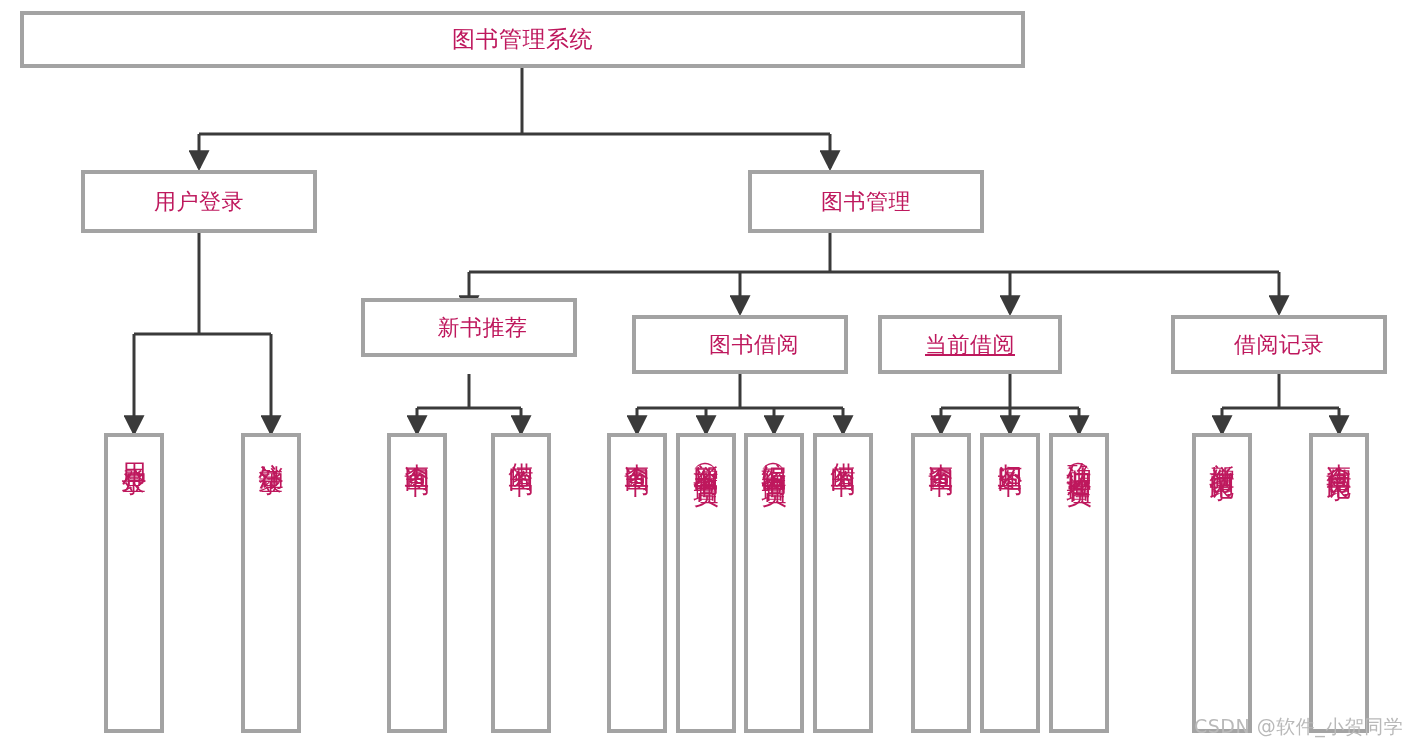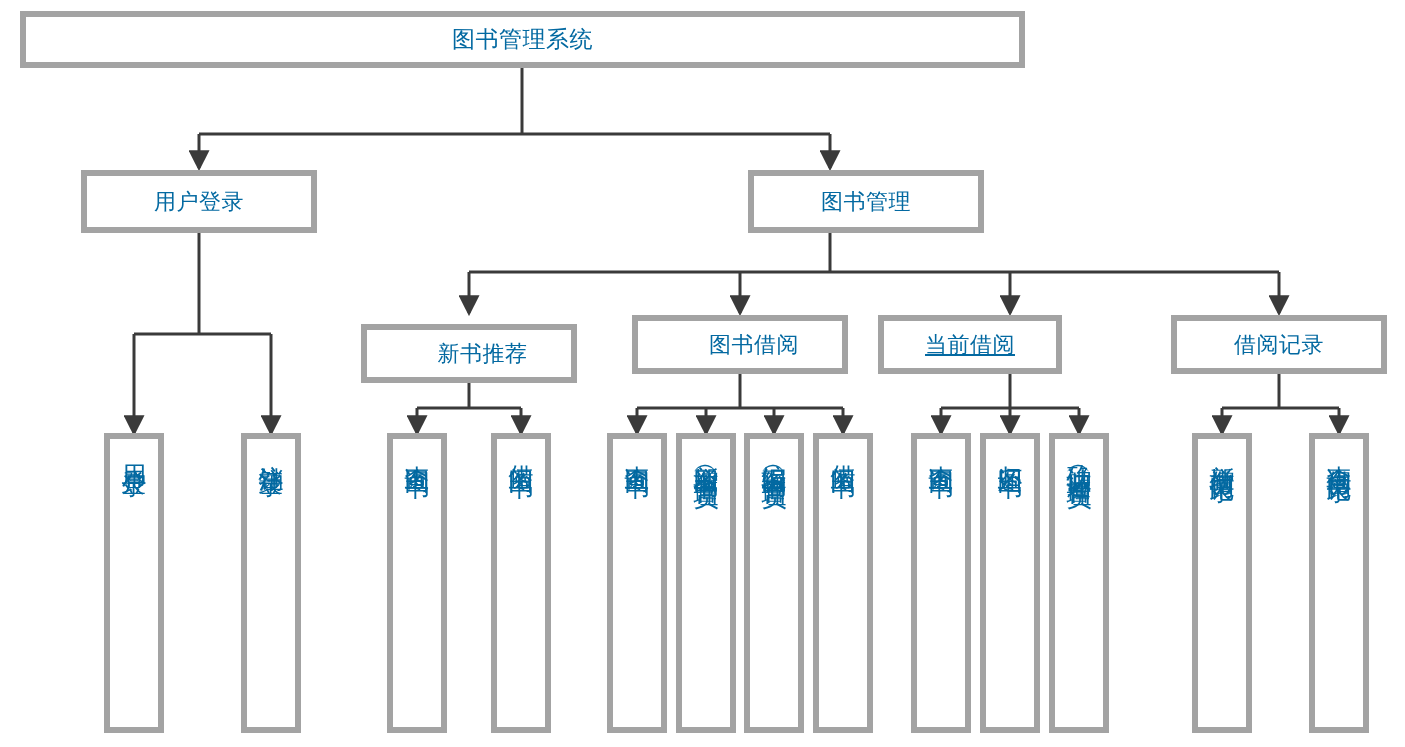--- a/index.html
+++ b/index.html
@@ -23,25 +23,25 @@
     left: 0;
     top: 0;
     width: 1405px;
     height: 747px;
     pointer-events: none;
   }
   .node {
     position: absolute;
     box-sizing: border-box;
     background: #ffffff;
-    border: 6px solid #a3a3a3;
+    border: 4px solid #a3a3a3;
     display: flex;
     align-items: center;
     justify-content: center;
-    color: #0369a1;
+    color: #be185d;
     text-align: left;
   }
   .node .label {
     display: block;
     line-height: 1.18;
     letter-spacing: 0.5px;
   }
   
   .node.horiz .label {
     font-size: 22px;
@@ -132,21 +132,21 @@
     <span class="label">图书管理系统</span>
   </div>
 
   <div class="node horiz" style="left:81px; top:170px; width:236px; height:63px;">
     <span class="label">用户登录</span>
   </div>
   <div class="node horiz" style="left:712px; top:170px; width:236px; height:63px;margin-left:36px;">
     <span class="label">图书管理</span>
   </div>
 
-  <div class="node horiz" style="left:361px; top:324px; width:216px; height:59px;padding-left:27px;">
+  <div class="node horiz" style="left:361px; top:298px; width:216px; height:59px;padding-left:27px;">
     <span class="label">新书推荐</span>
   </div>
   <div class="node horiz" style="left:632px; top:315px; width:216px; height:59px;padding-left:28px;">
     <span class="label">图书借阅</span>
   </div>
   <div class="node horiz" style="left:878px; top:315px; width:184px; height:59px;text-decoration:underline;">
     <span class="label">当前借阅</span>
   </div>
   <div class="node horiz" style="left:1171px; top:315px; width:216px; height:59px;">
     <span class="label">借阅记录</span>
@@ -189,14 +189,15 @@
     <span class="label">确认归还（管理员）</span>
   </div>
 
   <div class="node vert" style="left:1192px; top:433px; width:60px; height:300px;">
     <span class="label">新增借阅记录</span>
   </div>
   <div class="node vert" style="left:1309px; top:433px; width:60px; height:300px;">
     <span class="label">查询借阅记录</span>
   </div>
 
+  <div class="watermark" style="left:1194px; top:714px;">CSDN @软件_小贺同学</div>
 
 </div>
 
 </body></html>

